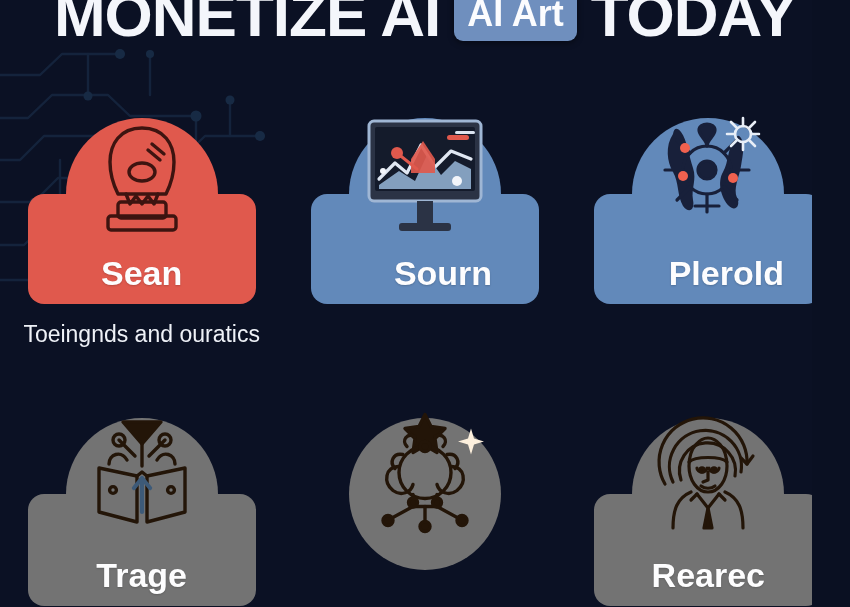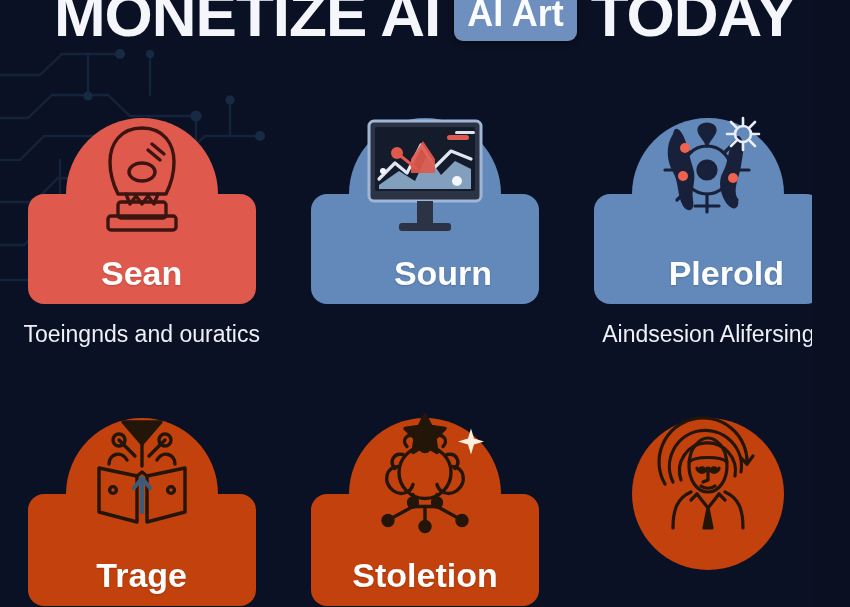--- a/index.html
+++ b/index.html
@@ -105,21 +105,21 @@
     position:absolute;
     left:50%; top:50%;
     transform:translate(-50%,-50%);
     z-index:3;
     pointer-events:none;
   }
 
   
   .c-coral  .bump, .c-coral  .body  { background:#e0594d; }
   .c-blue   .bump, .c-blue   .body  { background:#6289ba;padding-left:36px; }
-  .c-orange .bump, .c-orange .body  { background:#c2410c; }
+  .c-orange .bump, .c-orange .body  { background:#737373; }
 </style>
 </head>
 <body>
 
 <div id="stage">
 
   <svg id="circuit" viewBox="0 0 330 250">
     <g stroke="#1d3350" stroke-width="2.4" fill="none" stroke-linecap="round" stroke-linejoin="round">
       <path d="M-10 35 L40 35 L62 14 L120 14"></path>
       <path d="M-10 78 L28 78 L52 55 L108 55 L130 76 L196 76"></path>
@@ -238,21 +238,20 @@
                      M88 8 L94 14 M106 26 L112 32 M112 8 L106 14 M94 26 L88 32"></path>
           </g>
           <circle cx="42" cy="34" r="5" fill="#f0614f"></circle>
           <circle cx="40" cy="62" r="5" fill="#f0614f"></circle>
           <circle cx="90" cy="64" r="5" fill="#f0614f"></circle>
         </svg>
         <div class="body">
           <span class="card-title">Plerold</span>
         </div>
       </div>
-      <div class="card-sub">Aindsesion Alifersing</div>
     </div>
   </div>
 
   <div class="row" id="row-bottom">
 
     <div class="cell">
       <div class="card c-orange">
         <div class="bump"></div>
         <svg class="icon-art" width="130" height="120" viewBox="0 0 130 120" style="top:56px;">
           <g fill="none" stroke="#231508" stroke-width="3.4" stroke-linecap="round" stroke-linejoin="round">
@@ -296,23 +295,20 @@
             <path d="M70 96 L70 114"></path>
             <circle cx="33" cy="110" r="5" fill="#231508"></circle>
             <circle cx="107" cy="110" r="5" fill="#231508"></circle>
             <circle cx="70" cy="116" r="5" fill="#231508"></circle>
             <circle cx="58" cy="92" r="4.5" fill="#231508"></circle>
             <circle cx="82" cy="92" r="4.5" fill="#231508"></circle>
             <circle cx="70" cy="36" r="5" fill="#231508"></circle>
           </g>
           <path d="M116 18 L119 28 L129 31 L119 34 L116 44 L113 34 L103 31 L113 28 Z" fill="#fdf0dd"></path>
         </svg>
-        <div class="body">
-          <span class="card-title">Stoletion</span>
-        </div>
       </div>
     </div>
 
     <div class="cell">
       <div class="card c-orange">
         <div class="bump"></div>
         <svg class="icon-art" width="130" height="120" viewBox="0 0 130 120" style="top:54px;">
           <g fill="none" stroke="#231508" stroke-width="3.2" stroke-linecap="round" stroke-linejoin="round">
             <path d="M22 72 A44 44 0 1 1 104 52"></path>
             <path d="M98 46 L104 52 L110 44"></path>
@@ -326,17 +322,20 @@
             <circle cx="71" cy="58" r="2.2" fill="#231508"></circle>
             <path d="M65 60 L65 68 L60 70"></path>
             <path d="M58 74 C62 77 68 77 72 74"></path>
             <path d="M48 80 C34 86 30 98 30 116"></path>
             <path d="M82 80 C96 86 100 98 100 116"></path>
             <path d="M54 82 L65 96 L76 82"></path>
             <path d="M65 96 L61 116 L69 116 Z" fill="#231508"></path>
             <path d="M54 82 L48 88 M76 82 L82 88"></path>
           </g>
         </svg>
+        <div class="body">
+          <span class="card-title">Rearec</span>
+        </div>
       </div>
     </div>
   </div>
 
 </div>
 
 </body></html>

